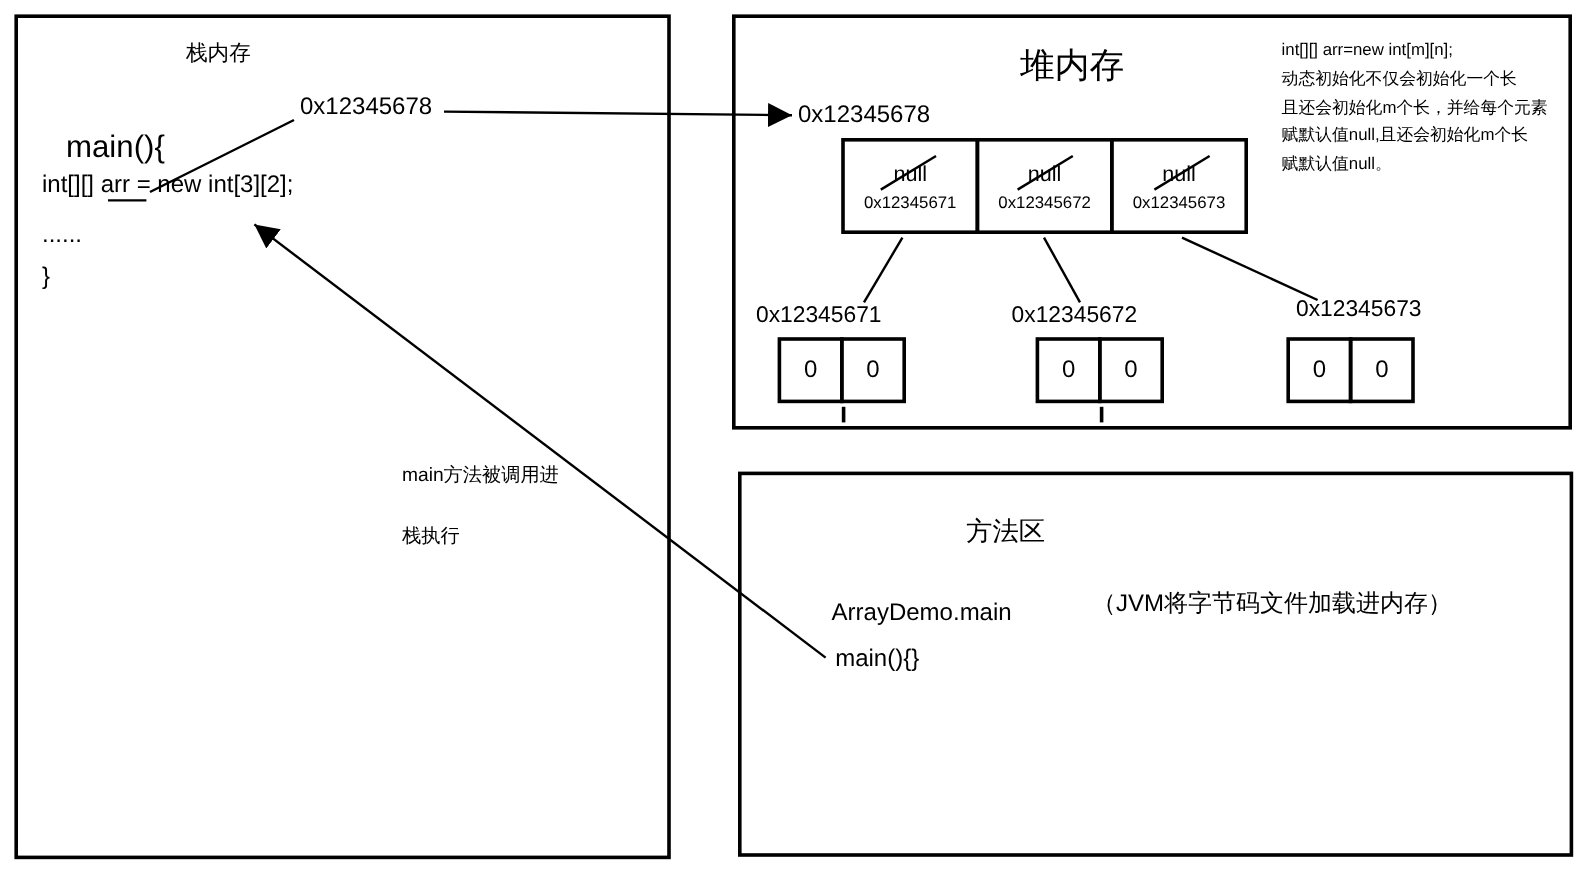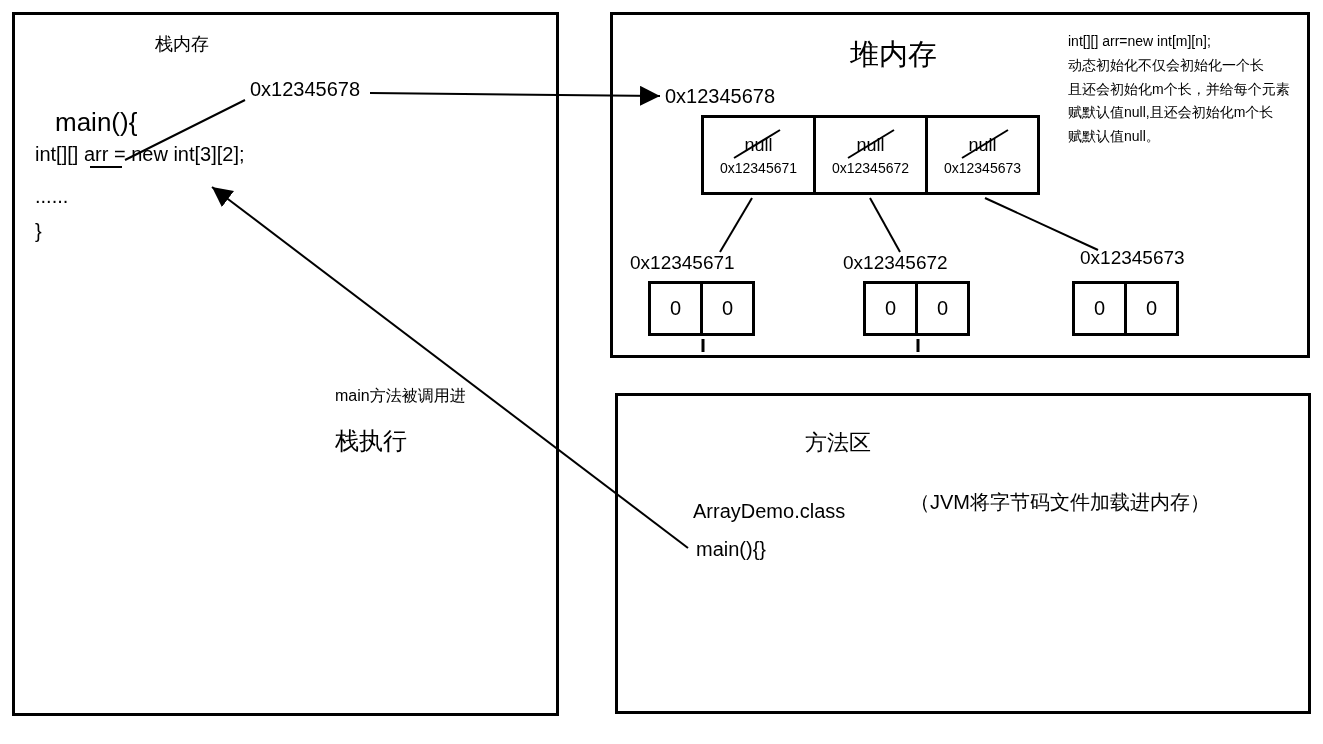--- a/index.html
+++ b/index.html
@@ -99,26 +99,26 @@
 </div>
 
 <div class="txt" style="left:1080px; top:247px; font-size:19px;">0x12345673</div>
 <div class="cell-row" style="left:1072px; top:281px;">
   <div class="small-cell" style="width:55px; height:55px;">0</div>
   <div class="small-cell" style="width:55px; height:55px; margin-left:-3px;">0</div>
 </div>
 
 <div class="box" style="left:615px; top:393px; width:696px; height:321px;"></div>
 <div class="txt" style="left:805px; top:428px; font-size:22px;">方法区</div>
-<div class="txt" style="left:693px; top:500px; font-size:20px;">ArrayDemo.class</div>
+<div class="txt" style="left:693px; top:500px; font-size:20px;">ArrayDemo.main</div>
 <div class="txt" style="left:696px; top:538px; font-size:20px;">main(){}</div>
 <div class="txt" style="left:910px; top:489px; font-size:20px;">（JVM将字节码文件加载进内存）</div>
 
 <div class="txt" style="left:335px; top:386px; font-size:16px;">main方法被调用进</div>
-<div class="txt" style="left:335px; top:425px; font-size:24px;">栈执行</div>
+<div class="txt" style="left:335px; top:437px; font-size:16px;">栈执行</div>
 
 <div class="sidenote" style="left:1068px; top:30px;">
   <span>int[][] arr=new int[m][n];</span><br>
   <span>动态初始化不仅会初始化一个长</span><br>
   <span>且还会初始化m个长，并给每个元素</span><br>
   <span>赋默认值null,且还会初始化m个长</span><br>
   <span>赋默认值null。</span>
 </div>
 
 <svg class="ov">

